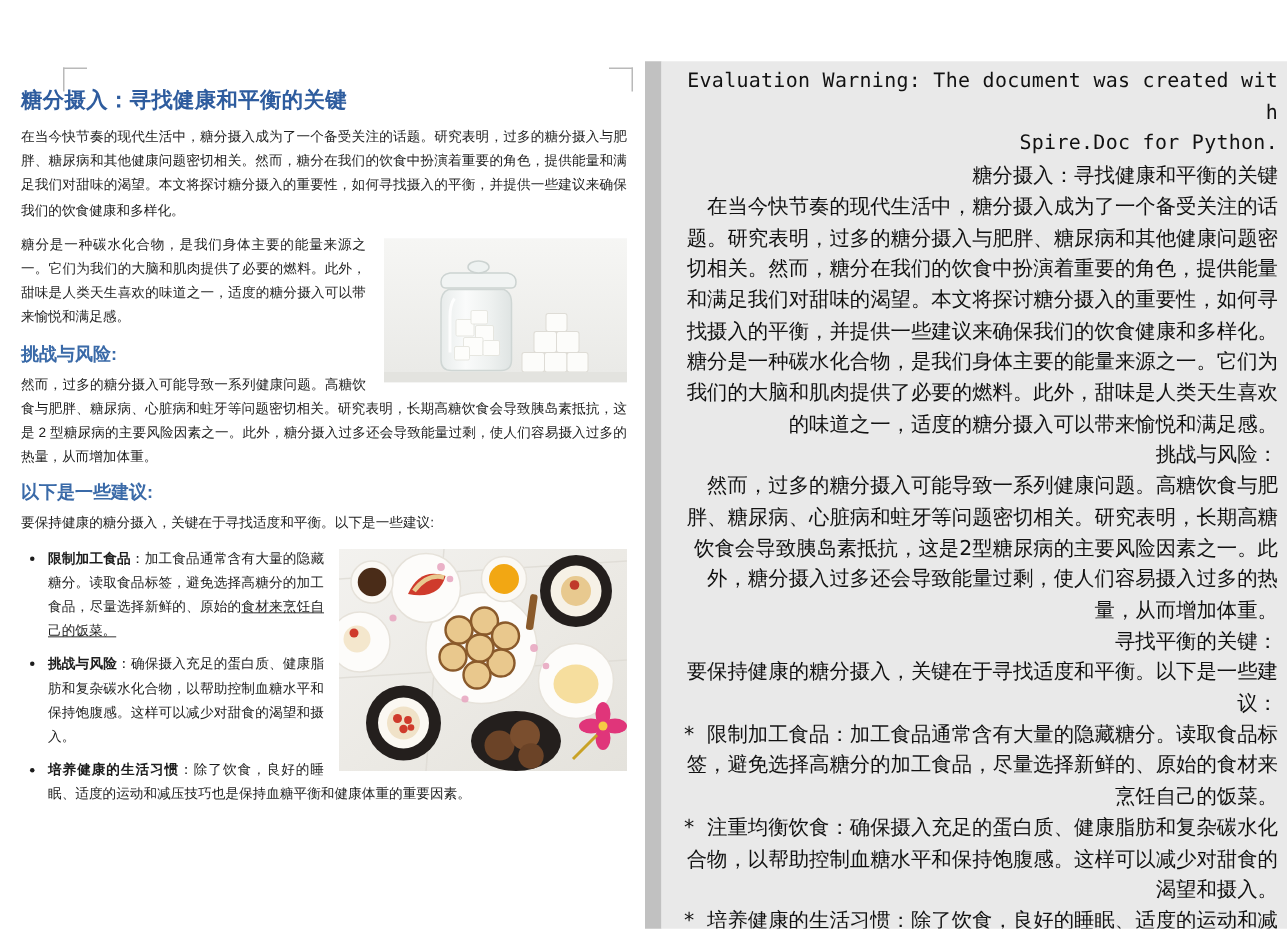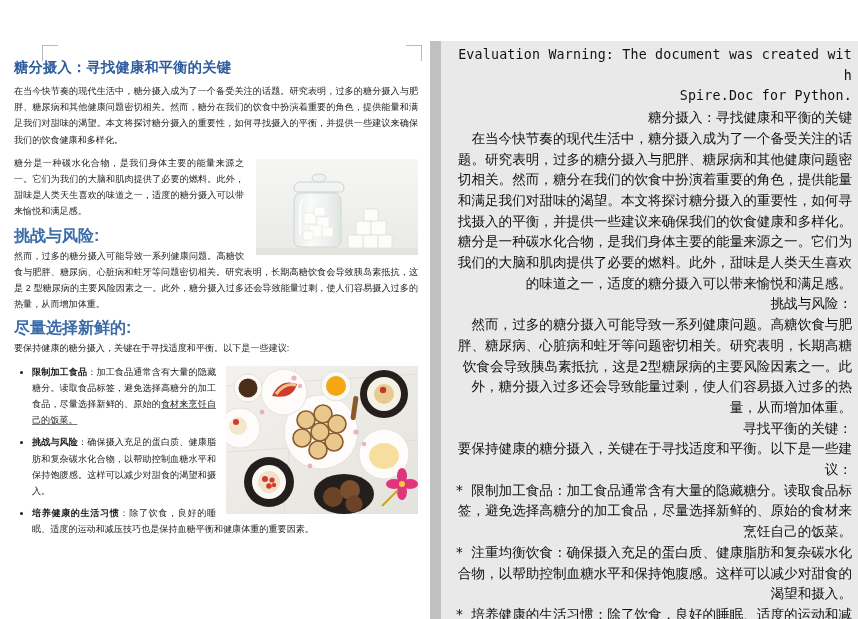--- a/index.html
+++ b/index.html
@@ -38,21 +38,21 @@
   .h1 {
     color: #2e5c9e;
     font-size: 14.2px;
     font-weight: bold;
     line-height: 20px;
     margin: 0 0 6px 0;
     letter-spacing: .3px;
   }
   .h2 {
     color: #3a6aa8;
-    font-size: 16px;
+    font-size: 12px;
     font-weight: bold;
     line-height: 18px;
     margin: 7px 0 3px 0;
   }
   .p { margin: 0 0 7px 0; }
 
   
   .fig {
     float: right;
     border: 0;
@@ -189,21 +189,21 @@
           </g>
           <rect x="0" y="89" width="162" height="7" fill="#e3e3df"></rect>
         </svg>
       </div>
 
       <p class="p">糖分是一种碳水化合物，是我们身体主要的能量来源之一。它们为我们的大脑和肌肉提供了必要的燃料。此外，甜味是人类天生喜欢的味道之一，适度的糖分摄入可以带来愉悦和满足感。</p>
 
       <div class="h2">挑战与风险:</div>
       <p class="p">然而，过多的糖分摄入可能导致一系列健康问题。高糖饮食与肥胖、糖尿病、心脏病和蛀牙等问题密切相关。研究表明，长期高糖饮食会导致胰岛素抵抗，这是 2 型糖尿病的主要风险因素之一。此外，糖分摄入过多还会导致能量过剩，使人们容易摄入过多的热量，从而增加体重。</p>
 
-      <div class="h2">尽量选择新鲜的:</div>
+      <div class="h2">以下是一些建议:</div>
       <p class="p">要保持健康的糖分摄入，关键在于寻找适度和平衡。以下是一些建议:</p>
 
       <div class="fig table">
         <svg class="table-art" viewBox="0 0 192 148" preserveAspectRatio="none" aria-hidden="true">
           <defs>
             <linearGradient id="cloth" x1="0" y1="0" x2="1" y2="1">
               <stop offset="0" stop-color="#f3f2ef"></stop>
                 <stop offset=".5" stop-color="#eceae5"></stop>
               <stop offset="1" stop-color="#e4e2dc"></stop>
             </linearGradient>

